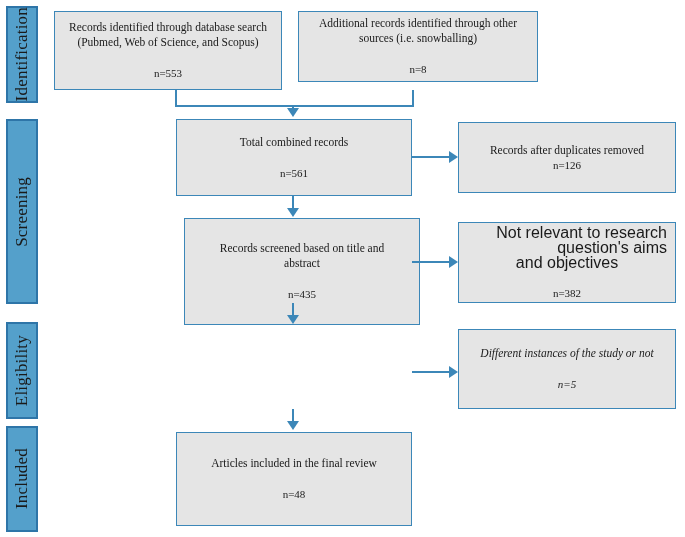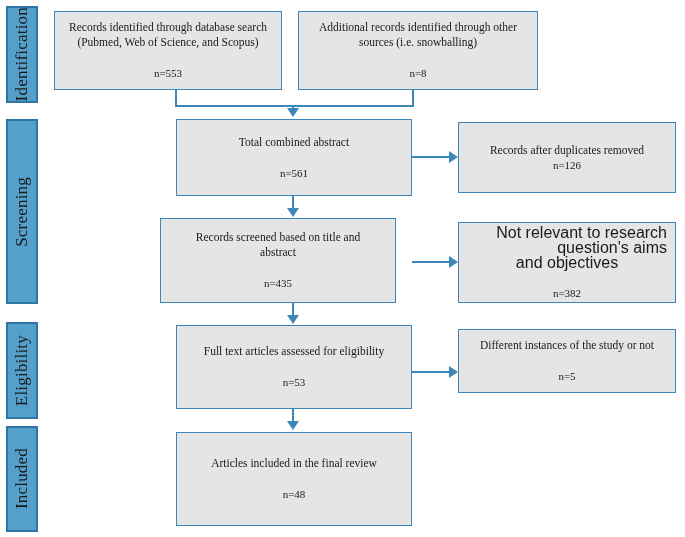--- a/index.html
+++ b/index.html
@@ -116,72 +116,68 @@
   <div class="stage-bar" style="left:6px; top:426px; width:32px; height:106px;">
     <span class="stage-label">Included</span>
   </div>
 
   <div class="box" style="left:54px; top:11px; width:228px; height:79px;">
     <div class="line">Records identified through database search</div>
     <div class="line">(Pubmed, Web of Science, and Scopus)</div>
     <div class="count">n=553</div>
   </div>
 
-  <div class="box" style="left:298px; top:11px; width:240px; height:79px;">
+  <div class="box" style="left:298px; top:11px; width:240px; height:71px;">
     <div class="line">Additional records identified through other</div>
     <div class="line">sources (i.e. snowballing)</div>
     <div class="count">n=8</div>
   </div>
 
   <div class="vline" style="left:175px; top:90px; height:17px;"></div>
   <div class="vline" style="left:412px; top:90px; height:17px;"></div>
   <div class="hline" style="left:175px; top:105px; width:239px;"></div>
   <div class="vline" style="left:292px; top:105px; height:6px;"></div>
   <div class="arrow-down" style="left:287px; top:108px;"></div>
 
   <div class="box" style="left:176px; top:119px; width:236px; height:77px;">
-    <div class="line">Total combined abstract</div>
+    <div class="line">Total combined records</div>
     <div class="count">n=561</div>
   </div>
 
   <div class="box tight" style="left:458px; top:122px; width:218px; height:71px;">
     <div class="line">Records after duplicates removed</div>
     <div class="count">n=126</div>
   </div>
 
   <div class="hline" style="left:412px; top:156px; width:40px;"></div>
   <div class="arrow-right" style="left:449px; top:151px;"></div>
 
   <div class="vline" style="left:292px; top:196px; height:18px;"></div>
   <div class="arrow-down" style="left:287px; top:208px;"></div>
 
-  <div class="box" style="left:160px; top:218px; width:236px; height:85px;">
+  <div class="box" style="left:184px; top:218px; width:236px; height:107px;">
     <div class="line">Records screened based on title and</div>
     <div class="line">abstract</div>
     <div class="count">n=435</div>
   </div>
 
   <div class="box sans" style="left:458px; top:222px; width:218px; height:81px;">
     <div class="line">Not relevant to research question's aims</div>
     <div class="line">and objectives</div>
     <div class="count">n=382</div>
   </div>
 
   <div class="hline" style="left:412px; top:261px; width:40px;"></div>
   <div class="arrow-right" style="left:449px; top:256px;"></div>
 
   <div class="vline" style="left:292px; top:303px; height:18px;"></div>
   <div class="arrow-down" style="left:287px; top:315px;"></div>
 
-  <div class="box" style="left:176px; top:325px; width:236px; height:84px;">
-    <div class="line">Full text articles assessed for eligibility</div>
-    <div class="count">n=53</div>
-  </div>
 
-  <div class="box" style="left:458px; top:329px; width:218px; height:64px;">
+  <div class="box" style="left:458px; top:329px; width:218px; height:80px;font-style:italic;">
     <div class="line">Different instances of the study or not</div>
     <div class="count">n=5</div>
   </div>
 
   <div class="hline" style="left:412px; top:371px; width:40px;"></div>
   <div class="arrow-right" style="left:449px; top:366px;"></div>
 
   <div class="vline" style="left:292px; top:409px; height:18px;"></div>
   <div class="arrow-down" style="left:287px; top:421px;"></div>
 

